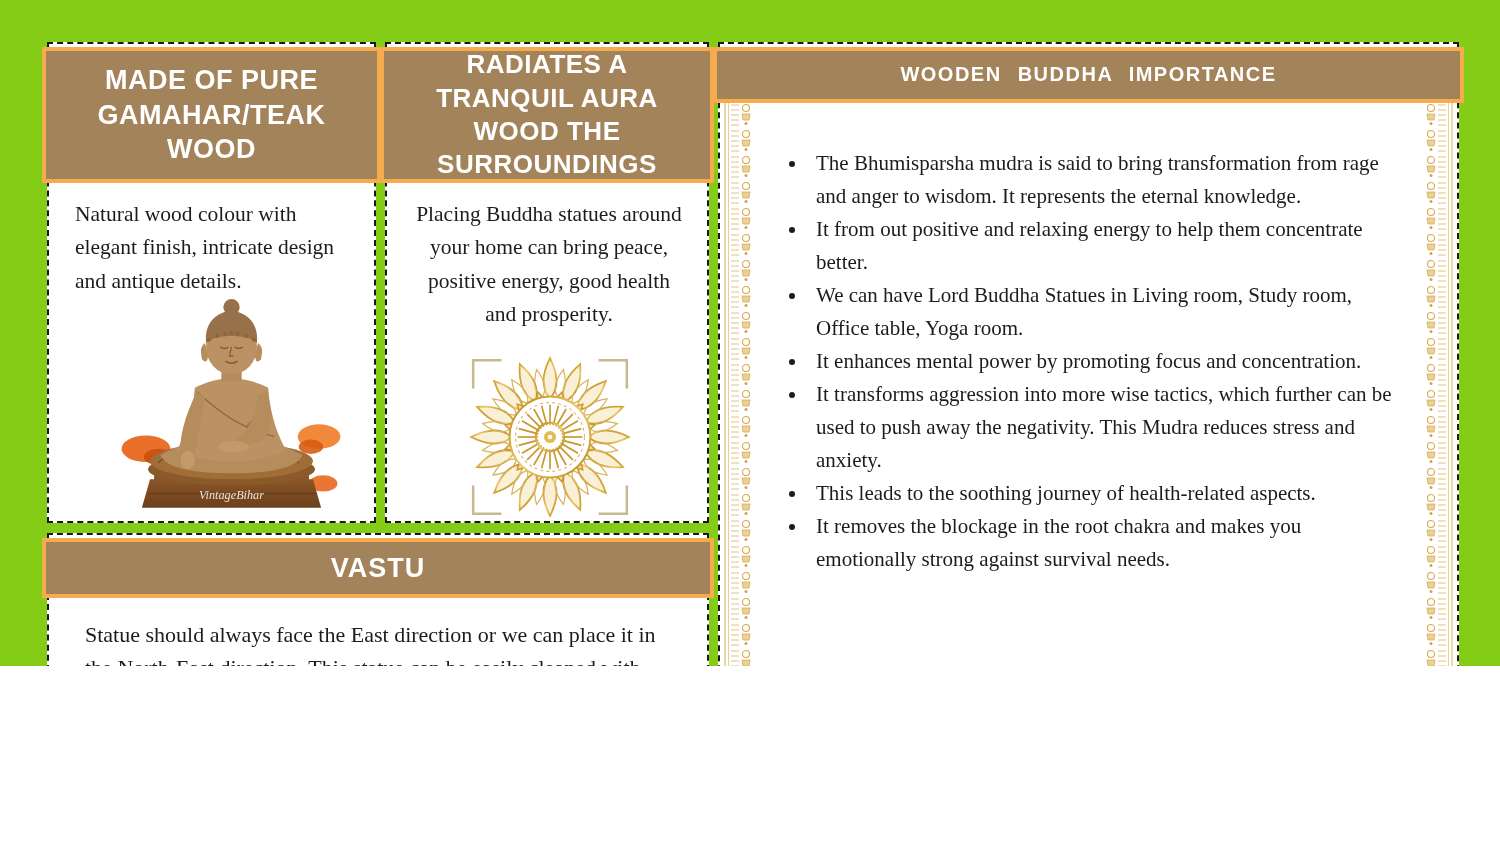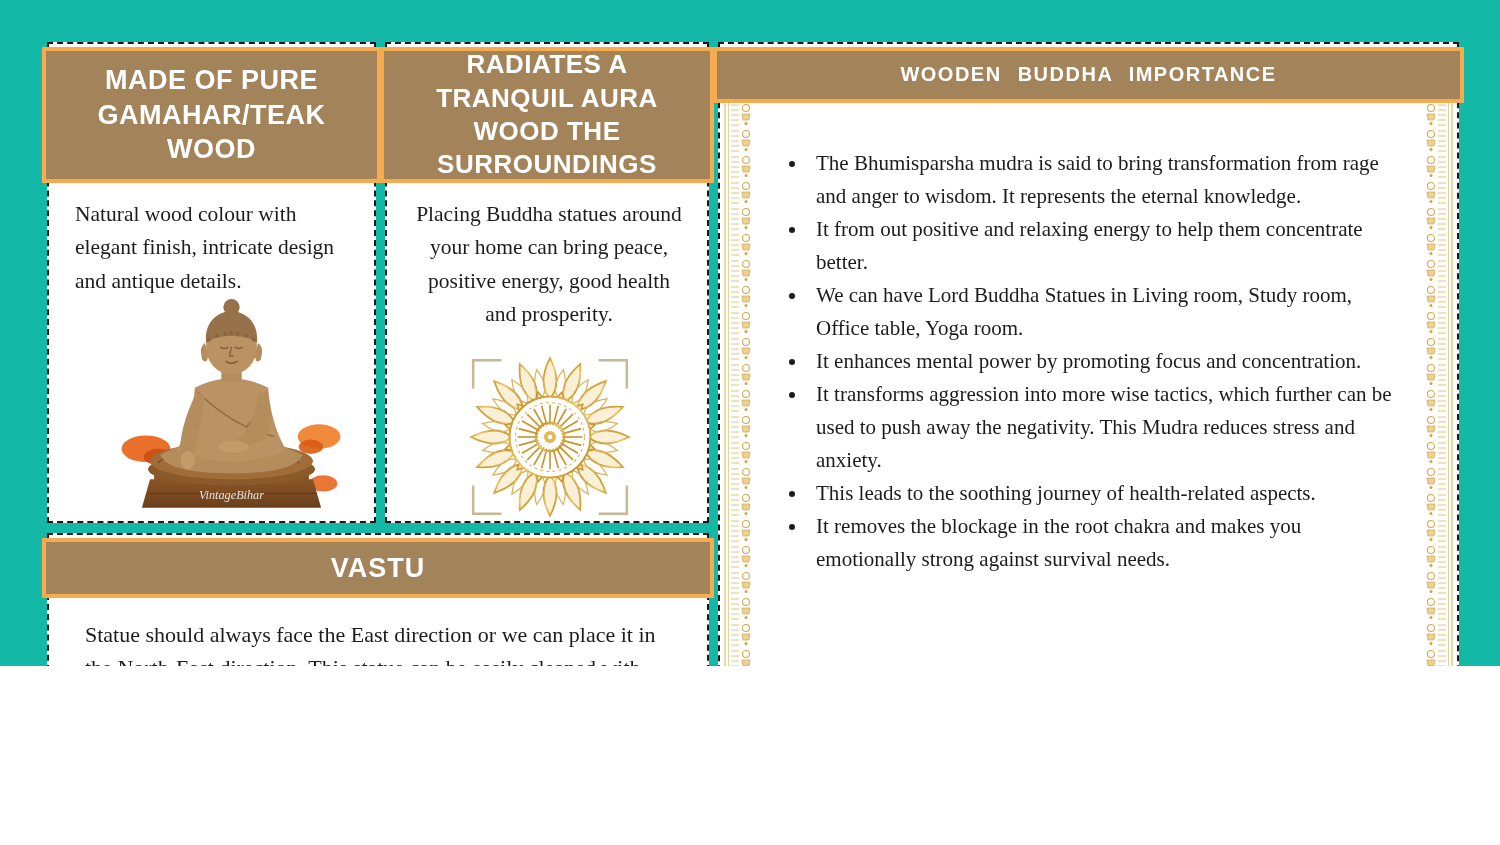--- a/index.html
+++ b/index.html
@@ -1,17 +1,17 @@
 <!DOCTYPE html>
 <html><head>
 <meta charset="utf-8">
 <style>
   html,body{margin:0;padding:0;background:#ffffff;}
   #canvas{
-    position:relative;width:1500px;height:666px;background:#14b8a6;overflow:hidden;
+    position:relative;width:1500px;height:666px;background:#84cc16;overflow:hidden;
     font-family:"Liberation Serif", serif;color:#1c1c1c;
   }
   .card{position:absolute;border:2px dashed #1a1a1a;background:#ffffff;}
   .card-header{
     display:flex;align-items:center;justify-content:center;text-align:center;
     background:#a3835a;border:4px solid #f6ac4e;color:#ffffff;
     font-family:"Liberation Sans", sans-serif;font-weight:bold;letter-spacing:.5px;
     margin:3px -7px 0 -7px;position:relative;z-index:2;line-height:1.28;
   }
   #card-wood{left:47px;top:42px;width:325px;height:477px;}

